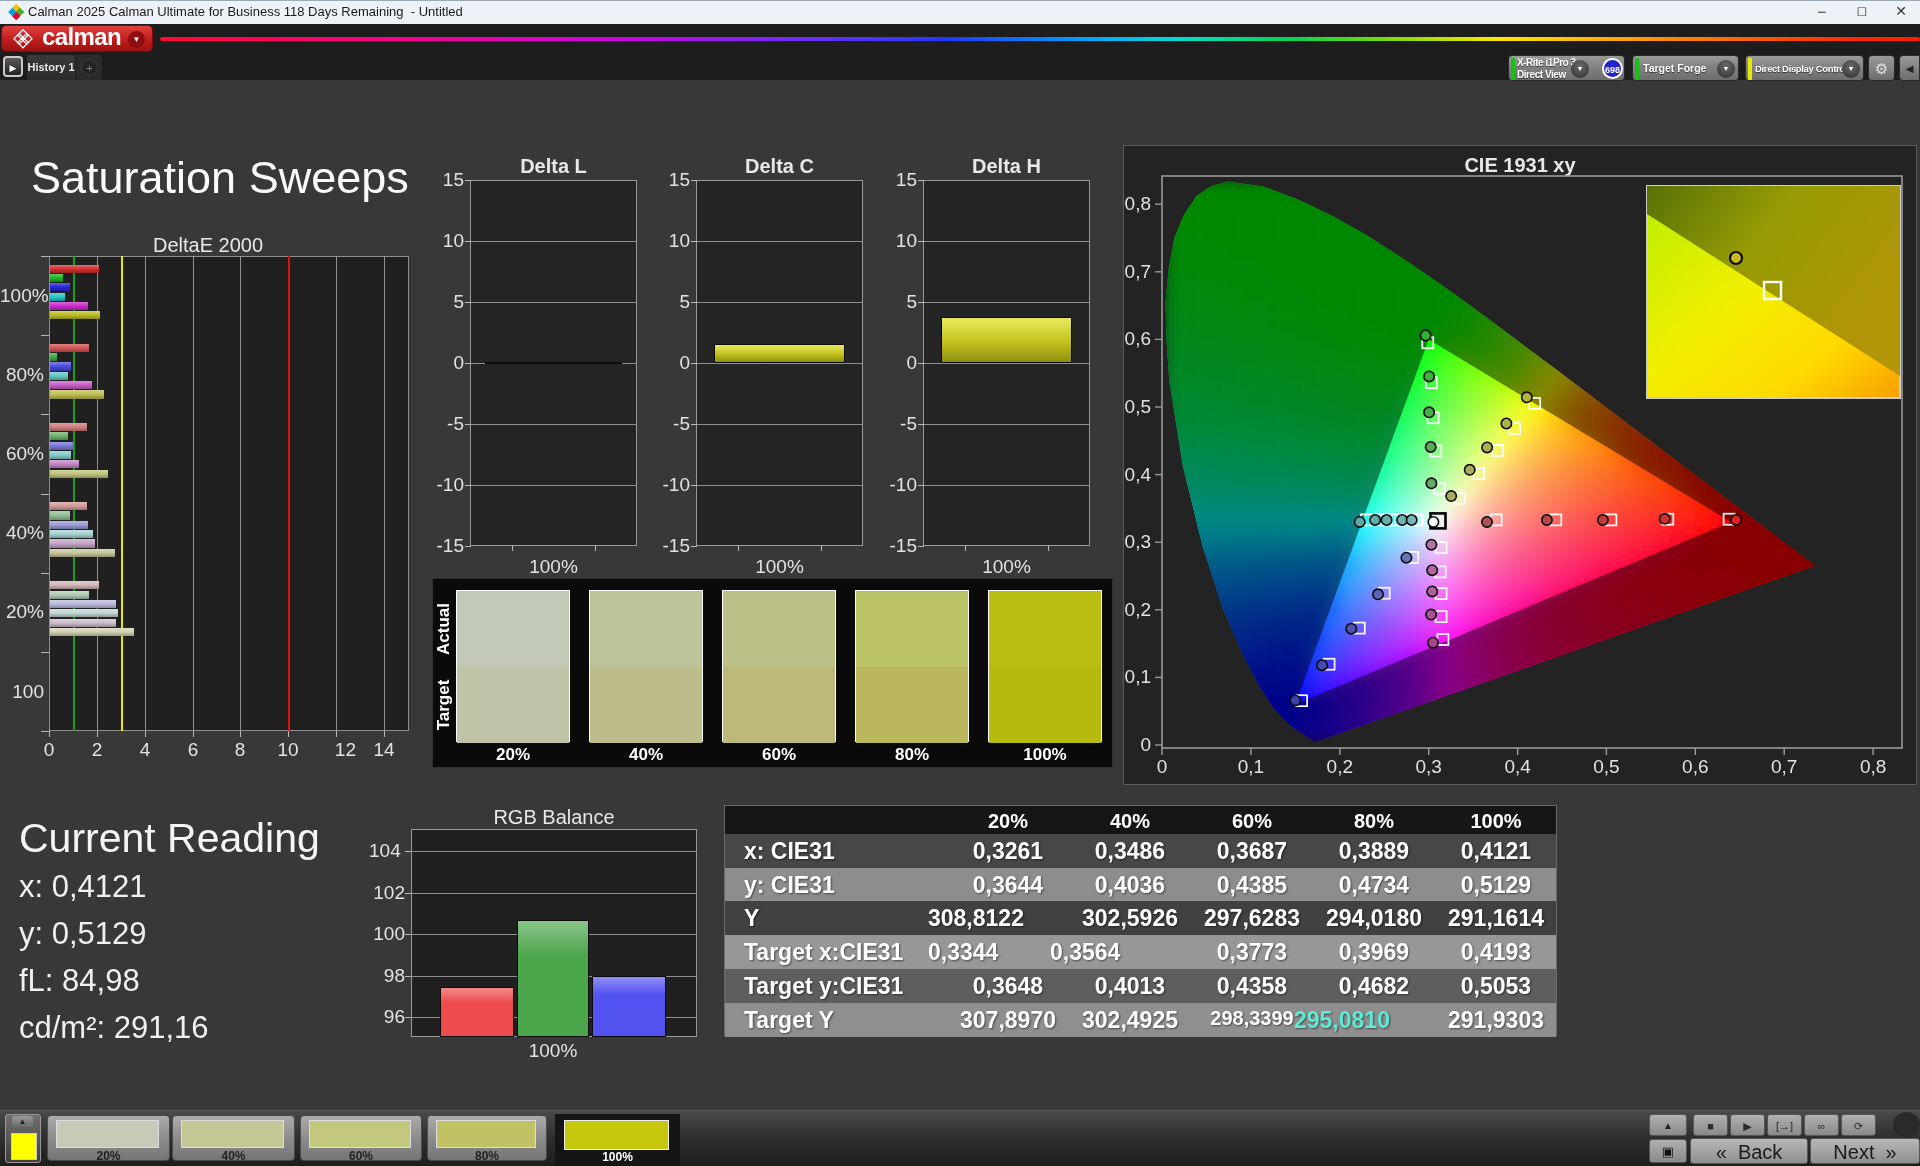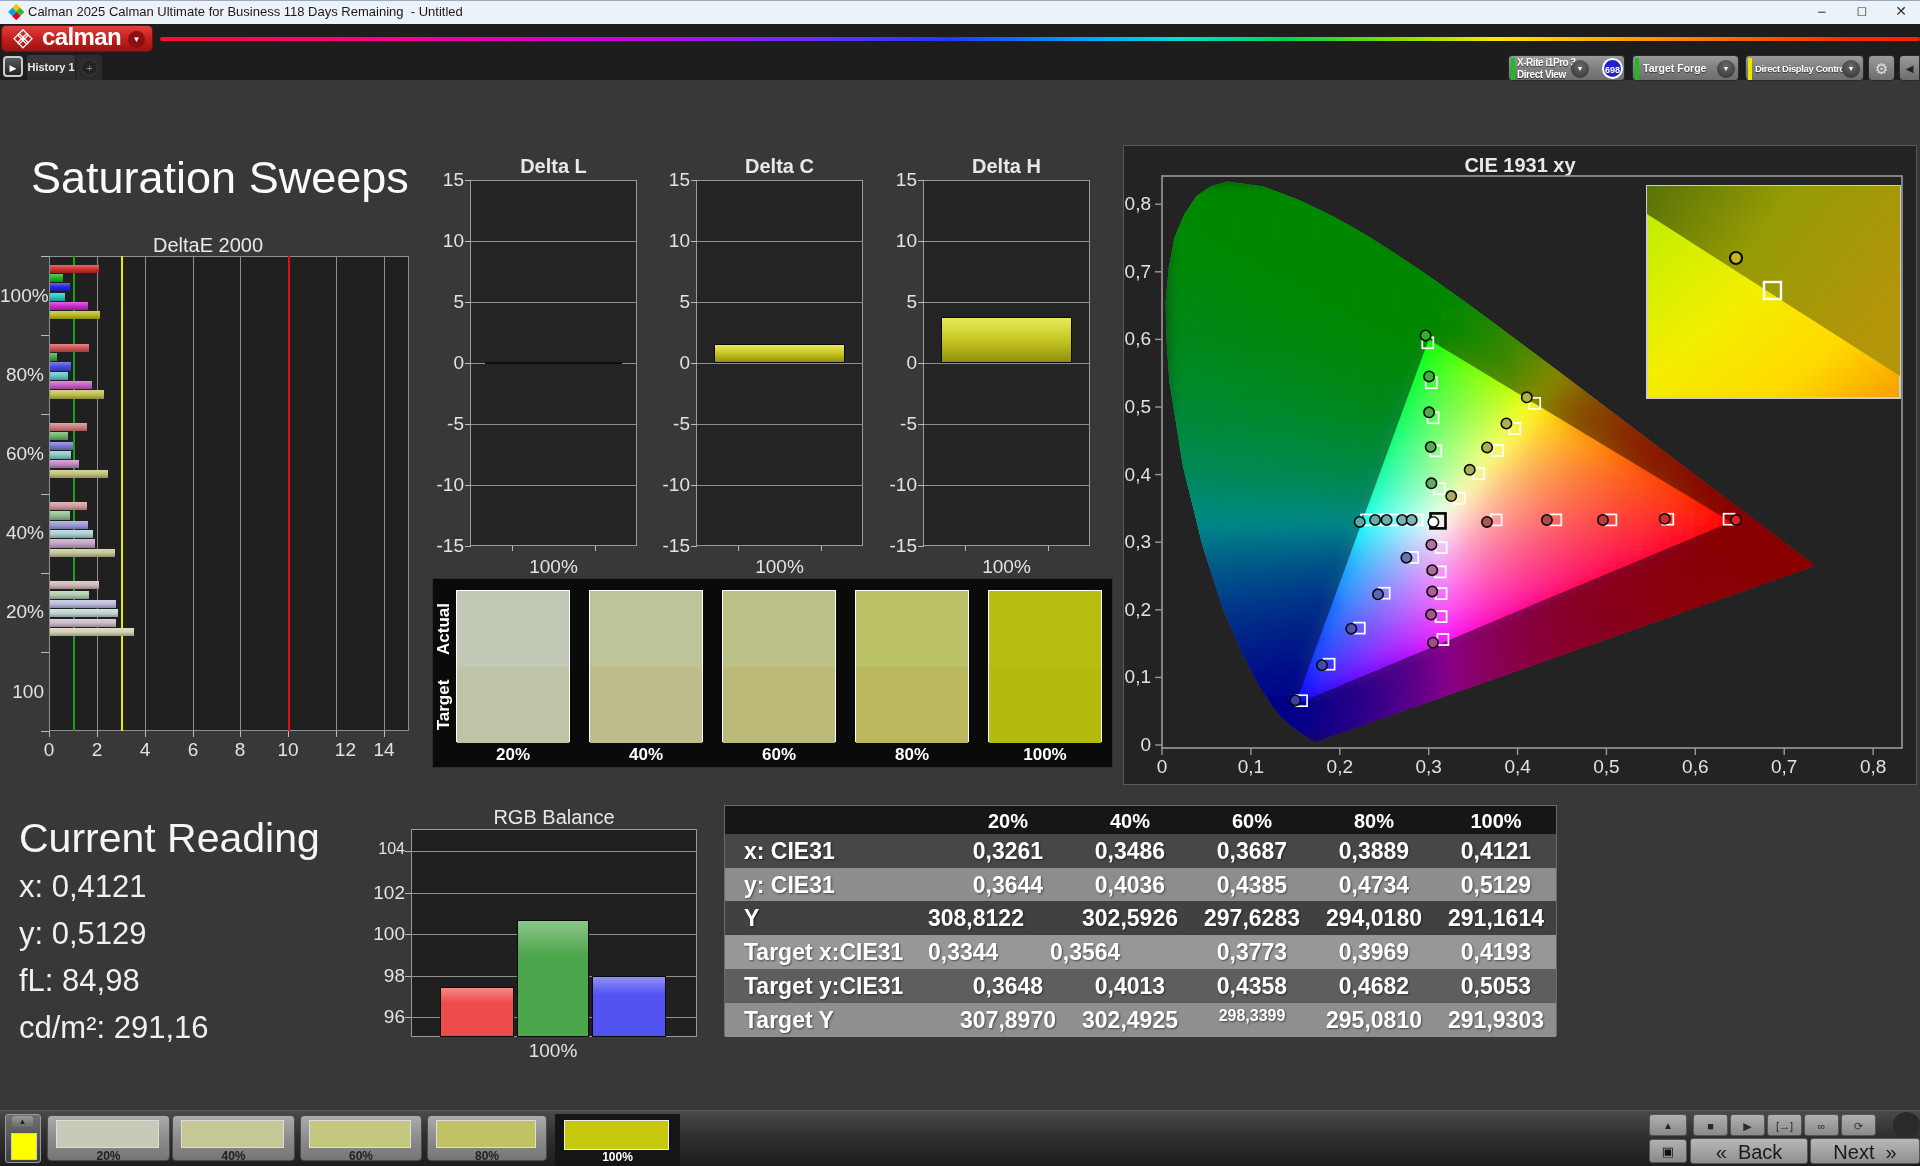--- a/index.html
+++ b/index.html
@@ -2116,21 +2116,21 @@
 <rect x="641" y="137" width="17" height="17" fill="none" stroke="#ffffff" stroke-width="2.4"></rect>
   </svg>
 <div class="ab" style="left:19px;top:815px;font-size:41px;color:#f5f5f5">Current Reading</div>
 <div class="ab" style="left:19px;top:869px;font-size:31px;color:#f0f0f0">x: 0,4121</div>
 <div class="ab" style="left:19px;top:916px;font-size:31px;color:#f0f0f0">y: 0,5129</div>
 <div class="ab" style="left:19px;top:963px;font-size:31px;color:#f0f0f0">fL: 84,98</div>
 <div class="ab" style="left:19px;top:1010px;font-size:31px;color:#f0f0f0">cd/m²: 291,16</div>
 <div class="ab" style="left:411px;top:806px;width:286px;text-align:center;font-size:20px;color:#e8e8e8">RGB Balance</div>
 <div class="ab" style="left:411px;top:829px;width:286px;height:208px;background:#202020;border:1px solid #9a9a9a"></div>
 <div class="ab" style="left:411px;top:851px;width:286px;height:1px;background:#8f8f8f"></div>
-<div class="ab" style="left:369px;top:840px;width:36px;text-align:right;font-size:16px;color:#e2e2e2">104</div>
+<div class="ab" style="left:369px;top:840px;width:36px;font-size:19px;color:#e2e2e2">104</div>
 <div class="ab" style="left:405px;top:851px;width:6px;height:1px;background:#bbb"></div>
 <div class="ab" style="left:411px;top:893px;width:286px;height:1px;background:#8f8f8f"></div>
 <div class="ab" style="left:369px;top:882px;width:36px;text-align:right;font-size:19px;color:#e2e2e2">102</div>
 <div class="ab" style="left:405px;top:893px;width:6px;height:1px;background:#bbb"></div>
 <div class="ab" style="left:411px;top:934px;width:286px;height:1px;background:#8f8f8f"></div>
 <div class="ab" style="left:369px;top:923px;width:36px;text-align:right;font-size:19px;color:#e2e2e2">100</div>
 <div class="ab" style="left:405px;top:934px;width:6px;height:1px;background:#bbb"></div>
 <div class="ab" style="left:411px;top:976px;width:286px;height:1px;background:#8f8f8f"></div>
 <div class="ab" style="left:369px;top:965px;width:36px;text-align:right;font-size:19px;color:#e2e2e2">98</div>
 <div class="ab" style="left:405px;top:976px;width:6px;height:1px;background:#bbb"></div>
@@ -2179,22 +2179,22 @@
 <div class="ab" style="left:744px;top:973px;font-size:23px;font-weight:bold;color:#fff;text-shadow:1px 1px 2px rgba(0,0,0,.5)">Target y:CIE31</div>
 <div class="ab" style="left:928px;top:973px;width:160px;text-align:center;font-size:23px;font-weight:bold;color:#fff;text-shadow:1px 1px 2px rgba(0,0,0,.5)">0,3648</div>
 <div class="ab" style="left:1050px;top:973px;width:160px;text-align:center;font-size:23px;font-weight:bold;color:#fff;text-shadow:1px 1px 2px rgba(0,0,0,.5)">0,4013</div>
 <div class="ab" style="left:1172px;top:973px;width:160px;text-align:center;font-size:23px;font-weight:bold;color:#fff;text-shadow:1px 1px 2px rgba(0,0,0,.5)">0,4358</div>
 <div class="ab" style="left:1294px;top:973px;width:160px;text-align:center;font-size:23px;font-weight:bold;color:#fff;text-shadow:1px 1px 2px rgba(0,0,0,.5)">0,4682</div>
 <div class="ab" style="left:1416px;top:973px;width:160px;text-align:center;font-size:23px;font-weight:bold;color:#fff;text-shadow:1px 1px 2px rgba(0,0,0,.5)">0,5053</div>
 <div class="ab" style="left:725px;top:1003px;width:831px;height:34px;background:#8f8f8f"></div>
 <div class="ab" style="left:744px;top:1007px;font-size:23px;font-weight:bold;color:#fff;text-shadow:1px 1px 2px rgba(0,0,0,.5)">Target Y</div>
 <div class="ab" style="left:928px;top:1007px;width:160px;text-align:center;font-size:23px;font-weight:bold;color:#fff;text-shadow:1px 1px 2px rgba(0,0,0,.5)">307,8970</div>
 <div class="ab" style="left:1050px;top:1007px;width:160px;text-align:center;font-size:23px;font-weight:bold;color:#fff;text-shadow:1px 1px 2px rgba(0,0,0,.5)">302,4925</div>
-<div class="ab" style="left:1172px;top:1007px;width:160px;text-align:center;font-size:16px;font-weight:bold;color:#fff;text-shadow:1px 1px 2px rgba(0,0,0,.5)">298,3399</div>
-<div class="ab" style="left:1294px;top:1007px;width:160px;text-align:center;font-size:23px;font-weight:bold;color:#ffffff;text-shadow:1px 1px 2px rgba(0,0,0,.5)">295,0810</div>
+<div class="ab" style="left:1172px;top:1007px;width:160px;text-align:center;font-size:20px;font-weight:bold;color:#fff;text-shadow:1px 1px 2px rgba(0,0,0,.5)">298,3399</div>
+<div class="ab" style="left:1294px;top:1007px;width:160px;text-align:left;font-size:23px;font-weight:bold;color:#5eead4;text-shadow:1px 1px 2px rgba(0,0,0,.5)">295,0810</div>
 <div class="ab" style="left:1416px;top:1007px;width:160px;text-align:center;font-size:23px;font-weight:bold;color:#fff;text-shadow:1px 1px 2px rgba(0,0,0,.5)">291,9303</div>
 <div class="ab" style="left:0;top:1110px;width:1920px;height:56px;background:linear-gradient(to bottom,#4a4a4a,#303030 45%,#1d1d1d);border-top:1px solid #555"></div>
 <div class="ab" style="left:5px;top:1114px;width:36px;height:49px;background:linear-gradient(to bottom,#6f6f6f,#3e3e3e);border:1px solid #999;border-radius:3px"></div>
 <div class="ab" style="left:12px;top:1116px;width:21px;height:11px;background:linear-gradient(to bottom,#9a9a9a,#6a6a6a);border-radius:3px;color:#222;font-size:8px;text-align:center;line-height:11px">▲</div>
 <div class="ab" style="left:11px;top:1133px;width:26px;height:27px;background:#ffff00;border:1px solid #ccc"></div>
 <div class="ab" style="left:47px;top:1115px;width:123px;height:46px;background:linear-gradient(to bottom,#ababab,#8a8a8a 55%,#757575);border:1px solid #4a4a4a;border-radius:4px"></div>
 <div class="ab" style="left:56px;top:1120px;width:103px;height:28px;background:#c6cab6;border:1px solid #ddd"></div>
 <div class="ab" style="left:47px;top:1149px;width:123px;text-align:center;font-size:12px;font-weight:bold;color:#222">20%</div>
 <div class="ab" style="left:172px;top:1115px;width:123px;height:46px;background:linear-gradient(to bottom,#ababab,#8a8a8a 55%,#757575);border:1px solid #4a4a4a;border-radius:4px"></div>
 <div class="ab" style="left:181px;top:1120px;width:103px;height:28px;background:#c6c797;border:1px solid #ddd"></div>

